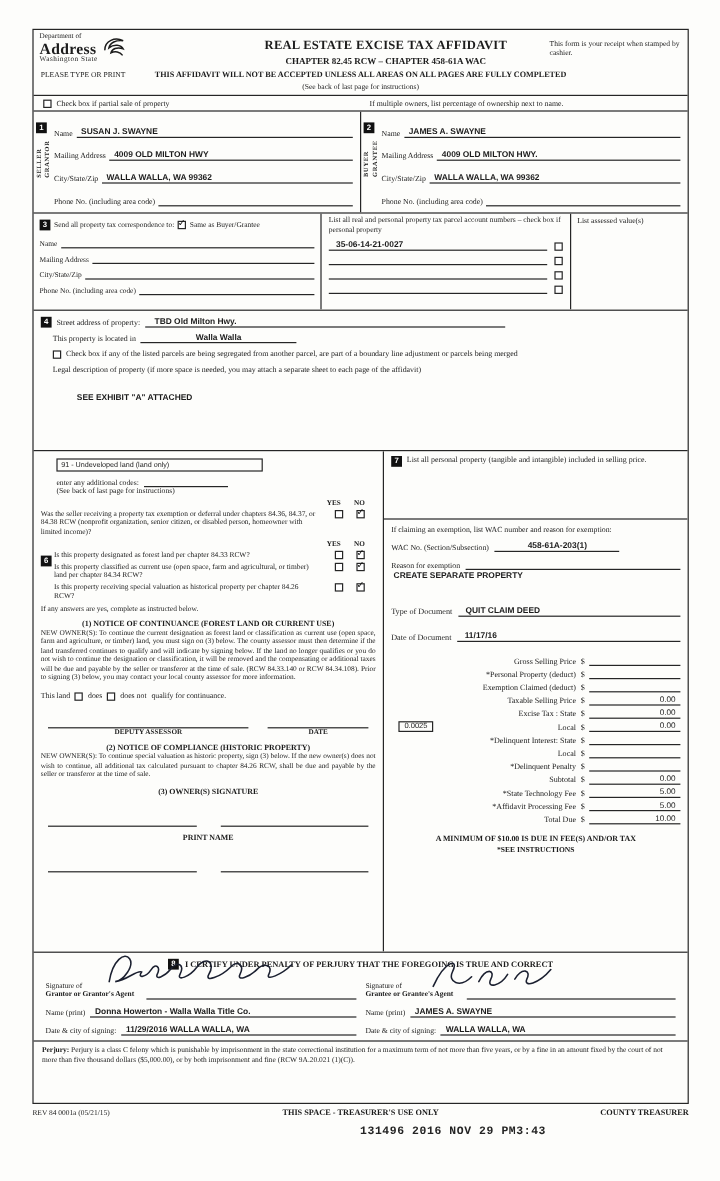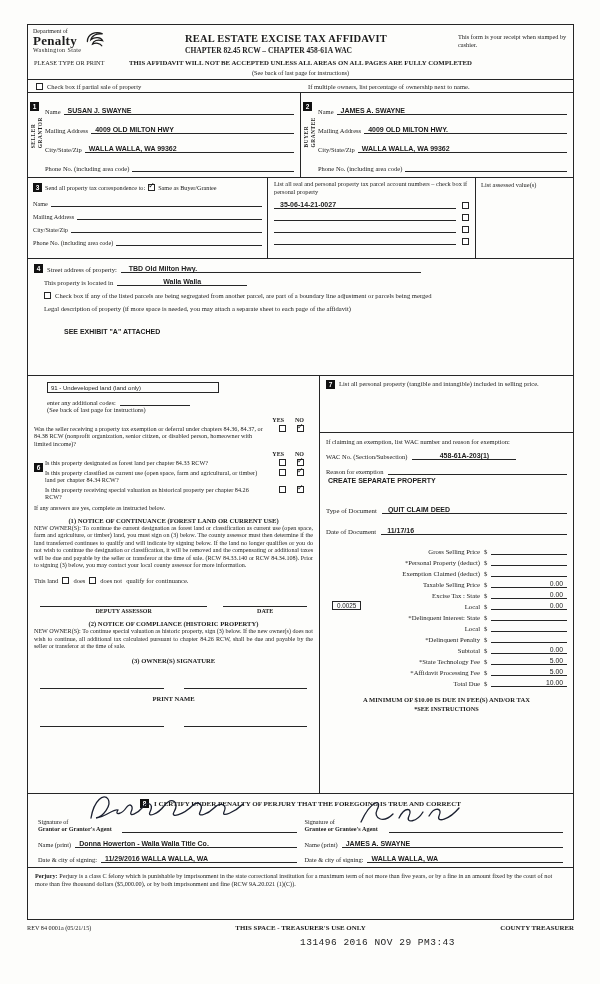--- a/index.html
+++ b/index.html
@@ -17,21 +17,21 @@
   .sec-num{display:inline-flex;align-items:center;justify-content:center;width:9px;height:9px;background:#111;color:#fff;font-family:"Liberation Sans",sans-serif;font-size:6.5px;font-weight:bold;flex:none}
   
   .hdrwrap{height:54px}
   .hdr{display:flex;padding:3px 5px 0 5px;height:34px}
   .hdr-left{width:152px}
   .dor{display:flex;align-items:flex-start;gap:3px}
   .dor-t1{display:block;font-size:6px}
   .dor-t2{display:block;font-size:13px;font-weight:bold;letter-spacing:.3px;line-height:1}
   .dor-t3{display:block;font-size:6px;letter-spacing:.4px}
   .dor-logo{width:22px;height:22px;margin-top:0}
-  .hdr-c{flex:1;text-align:left;padding-top:5px}
+  .hdr-c{flex:1;text-align:center;padding-top:5px}
   .title{font-size:10.5px;font-weight:bold;letter-spacing:.2px}
   .chapter{font-size:7.5px;font-weight:bold;margin-top:2px}
   .hdr-r{width:110px;font-size:6.3px;line-height:1.25;padding-top:5px}
   .typerow{position:relative;height:10px}
   .please{position:absolute;left:6px;top:0;font-size:6.3px}
   .warning{text-align:center;font-size:6.8px;font-weight:bold}
   .seeback{text-align:center;font-size:6.3px;height:9px}
   
   .partial{height:13px;display:flex;align-items:center;padding:0 8px;gap:4px;font-size:6.4px}
   .multi{position:absolute;left:280px;top:3px}
@@ -127,35 +127,35 @@
   .sigsvg{position:absolute;pointer-events:none}
   .g1{left:55px;top:-8px}
   .g2{left:325px;top:2px}
   
   .perjury{flex:1;padding:4px 7px;font-size:6.2px;line-height:1.3}
   
   .footer{position:absolute;left:27px;top:924px;width:547px;display:flex;align-items:flex-start}
   .f-rev{width:130px;font-size:6.2px}
   .f-center{flex:1;text-align:center;font-size:6.9px;font-weight:bold}
   .f-right{width:130px;text-align:right;font-size:6.9px;font-weight:bold}
-  .stamp{position:absolute;left:300px;top:937px;font-family:"Liberation Mono",monospace;font-size:9.5px;font-weight:normal;letter-spacing:.5px;color:#242424}
+  .stamp{position:absolute;left:300px;top:937px;font-family:"Liberation Mono",monospace;font-size:9.5px;font-weight:bold;letter-spacing:.5px;color:#242424}
 </style>
 </head>
 <body>
 
 <div class="page">
   <div class="frame">
 
     <div class="sec hdrwrap">
       <div class="hdr">
         <div class="hdr-left">
           <div class="dor">
             <div>
               <span class="dor-t1">Department of</span>
-              <span class="dor-t2">Penalty</span>
+              <span class="dor-t2">Address</span>
               <span class="dor-t3">Washington State</span>
             </div>
             <svg class="dor-logo" viewBox="0 0 26 26">
               <path d="M4 16 C4 7, 14 3, 22 7 C15 6, 9 9, 8 14 C13 10, 20 11, 22 15 C16 13, 11 15, 10 19 C14 17, 19 18, 21 21" stroke="#1c1c1c" fill="none" stroke-width="1.5" stroke-linecap="round"></path>
             </svg>
           </div>
         </div>
         <div class="hdr-c">
           <div class="title">REAL ESTATE EXCISE TAX AFFIDAVIT</div>
           <div class="chapter">CHAPTER 82.45 RCW – CHAPTER 458-61A WAC</div>

